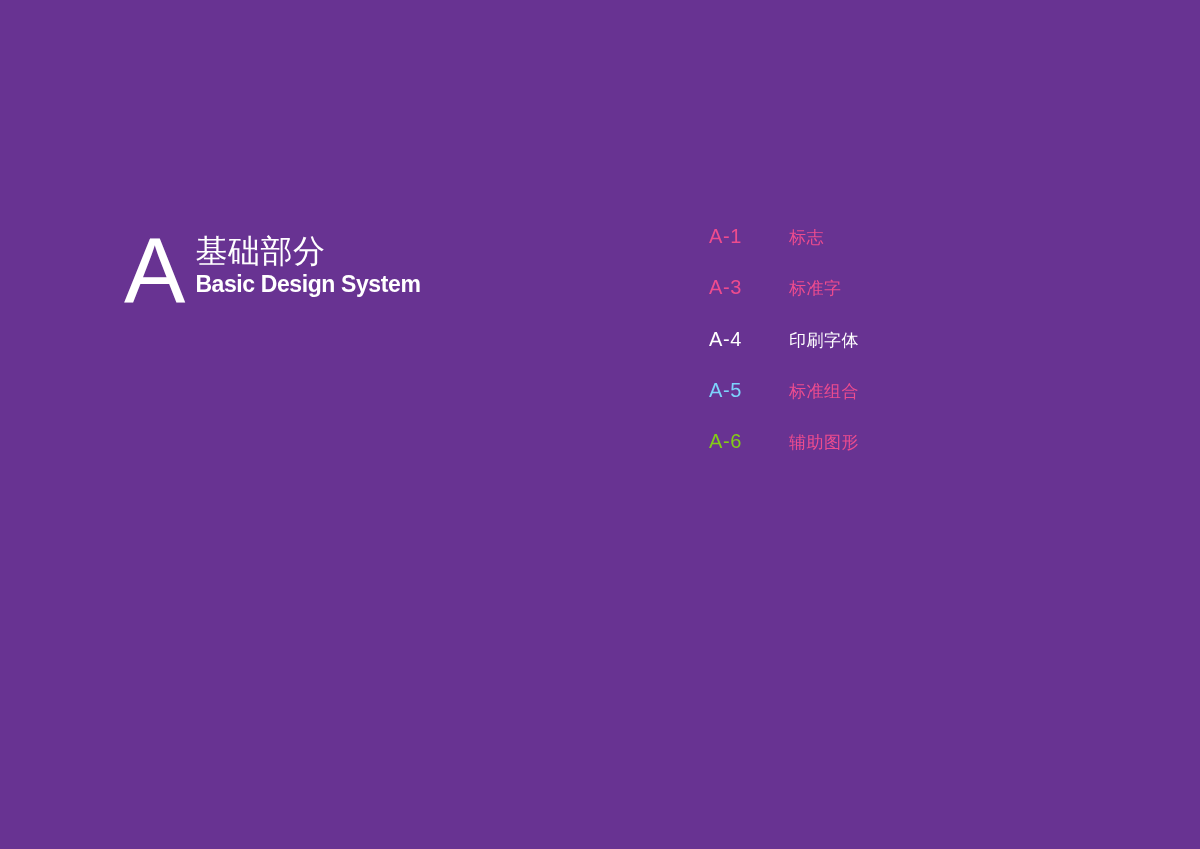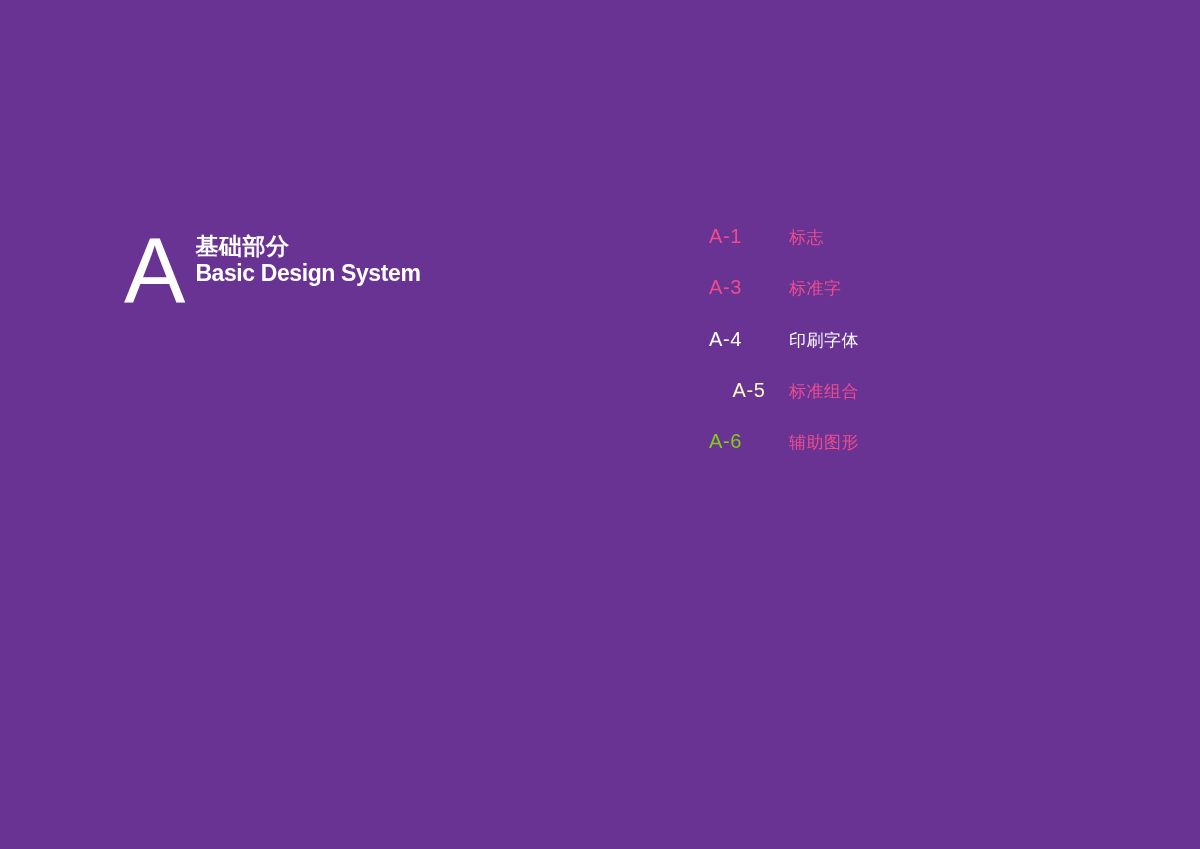--- a/index.html
+++ b/index.html
@@ -44,22 +44,22 @@
   #section-text-group {
     margin-left: 11px;
     margin-top: 4px;
     display: flex;
     flex-direction: column;
   }
 
   #section-title-cn {
     color: #ffffff;
     font-family: "DejaVu Sans", "Liberation Sans", sans-serif;
-    font-size: 23px;
-    font-weight: 700;
+    font-size: 32px;
+    font-weight: 400;
     line-height: 1.22;
     letter-spacing: 0.5px;
     white-space: nowrap;
   }
 
   #section-title-en {
     color: #ffffff;
     font-family: "Liberation Sans", "DejaVu Sans", sans-serif;
     font-size: 23px;
     font-weight: 700;
@@ -138,21 +138,21 @@
       <span class="contents-code" style="color: rgb(238, 76, 142);">A-3</span>
       <span class="contents-label" style="color: rgb(238, 76, 142);">标准字</span>
     </div>
 
     <div class="contents-row row-active">
       <span class="contents-code" style="color: rgb(255, 255, 255);">A-4</span>
       <span class="contents-label" style="color: rgb(255, 255, 255);">印刷字体</span>
     </div>
 
     <div class="contents-row row-default">
-      <span class="contents-code" style="color: #fef9c3; text-align: center;">A-5</span>
+      <span class="contents-code" style="color: #7dd3fc;">A-5</span>
       <span class="contents-label" style="color: rgb(238, 76, 142);">标准组合</span>
     </div>
 
     <div class="contents-row row-default">
       <span class="contents-code" style="color: #84cc16;">A-6</span>
       <span class="contents-label" style="color: rgb(238, 76, 142);">辅助图形</span>
     </div>
 
   </div>
 

